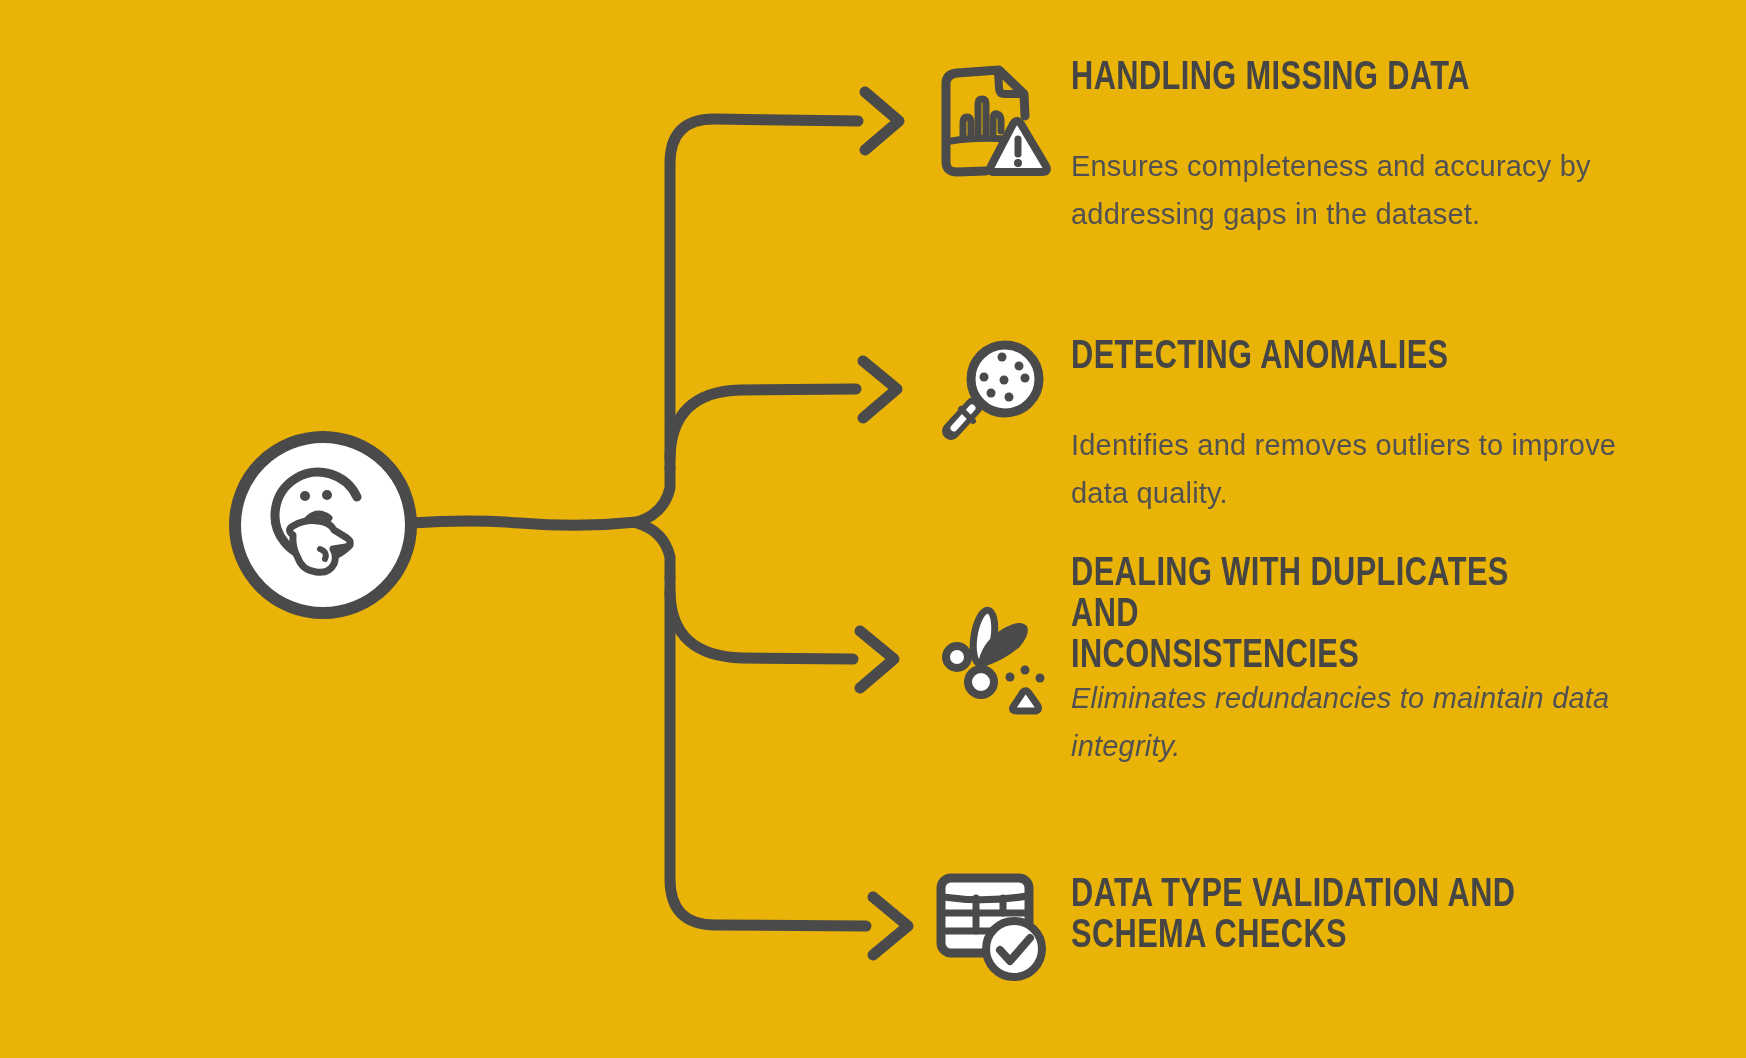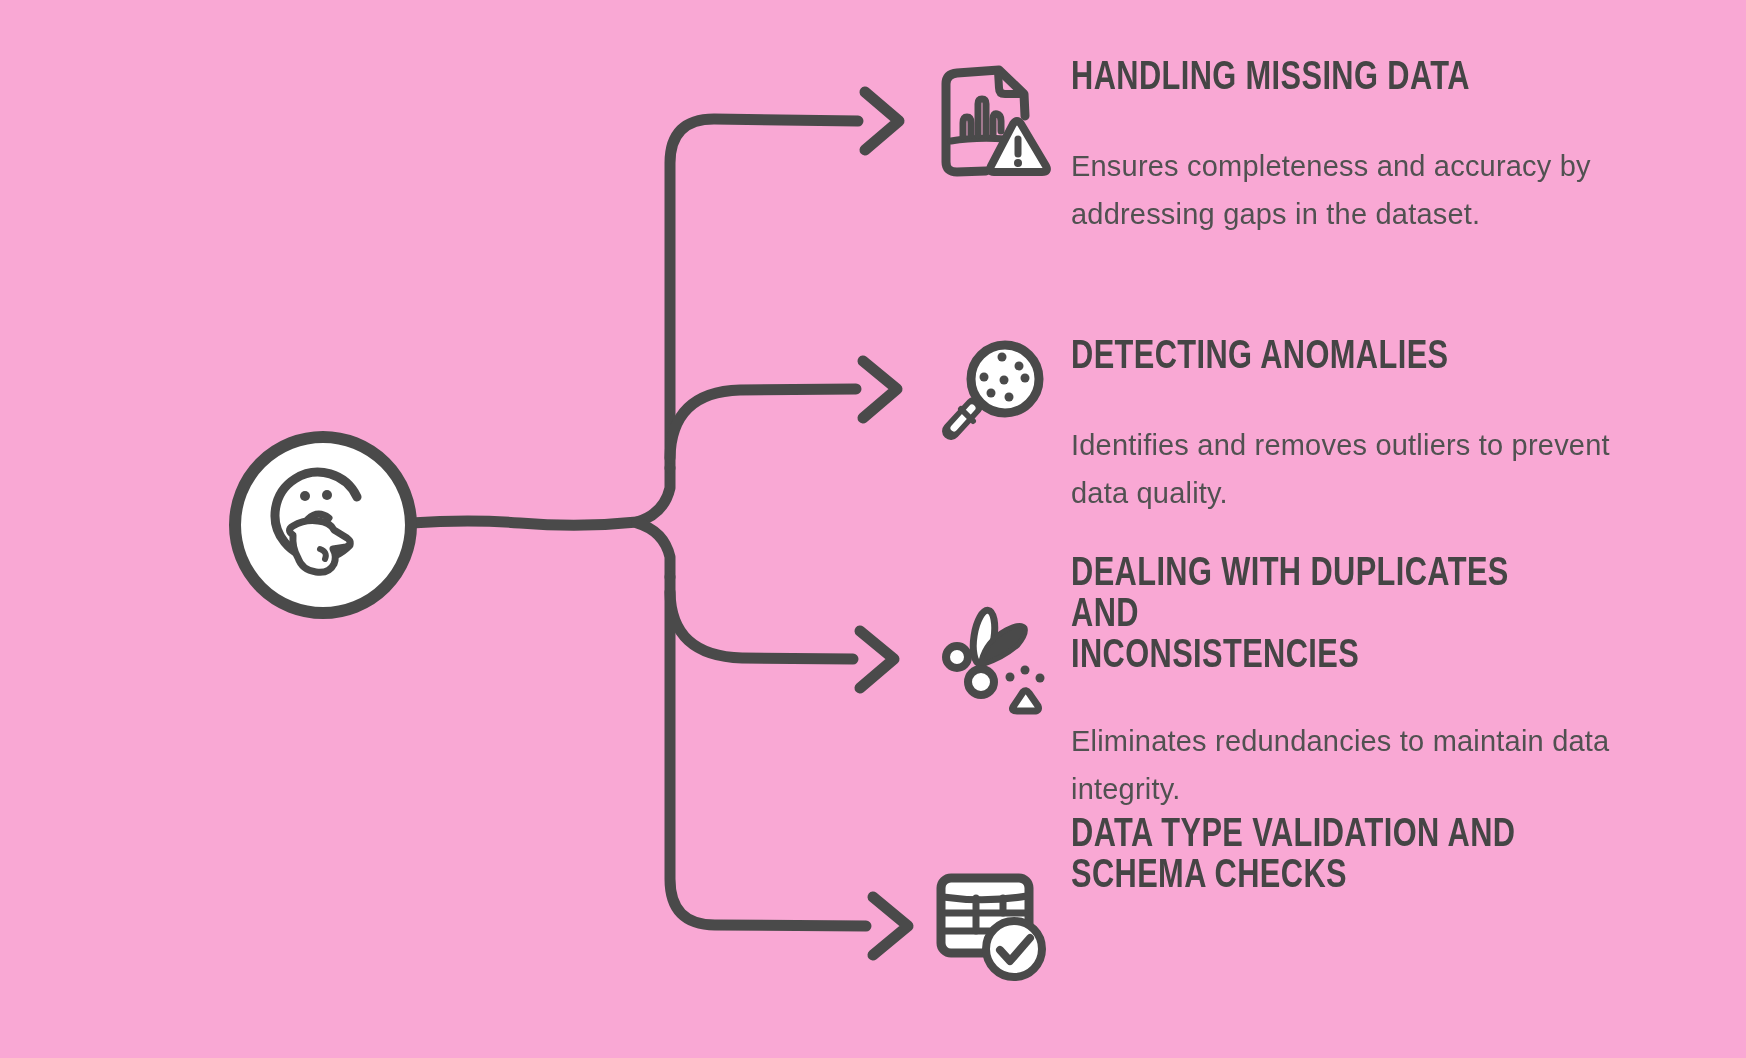--- a/index.html
+++ b/index.html
@@ -1,19 +1,19 @@
 <!DOCTYPE html>
 <html><head>
 <meta charset="utf-8">
 <style>
   html,body{margin:0;padding:0;background:#fff;}
   #canvas{
     position:relative;
     width:1746px;height:1058px;
-    background:#f9a8d4;
+    background:#eab308;
     overflow:hidden;
     font-family:"Liberation Sans", sans-serif;
   }
   #art{position:absolute;left:0;top:0;width:1746px;height:1058px;}
   .branch-text{position:absolute;left:1071px;width:660px;}
   .branch-title{
     margin:0;
     font-size:40px;
     line-height:41px;
     font-weight:bold;
@@ -25,25 +25,25 @@
   }
   .branch-desc{
     margin:0;
     font-size:29px;
     line-height:48px;
     color:#515151;
     letter-spacing:0.2px;
     white-space:pre-line;
   }
   .mt-a{margin-top:46px;}
-  .mt-b{margin-top:43px;}
+  .mt-b{font-style:italic;}
   .t1{top:55px;}
   .t2{top:334px;}
   .t3{top:551px;}
-  .t4{top:812px;}
+  .t4{top:872px;}
 </style>
 </head>
 <body>
 
 <div id="canvas">
 
   <svg id="art" viewBox="0 0 1746 1058" fill="none" stroke="#4a4a4a" stroke-linecap="round" stroke-linejoin="round">
 
     <g stroke-width="11">
 
@@ -130,21 +130,21 @@
   </svg>
 
   <div class="branch-text t1">
     <h2 class="branch-title">HANDLING MISSING DATA</h2>
     <p class="branch-desc mt-a">Ensures completeness and accuracy by
 addressing gaps in the dataset.</p>
   </div>
 
   <div class="branch-text t2">
     <h2 class="branch-title">DETECTING ANOMALIES</h2>
-    <p class="branch-desc mt-a">Identifies and removes outliers to prevent
+    <p class="branch-desc mt-a">Identifies and removes outliers to improve
 data quality.</p>
   </div>
 
   <div class="branch-text t3">
     <h2 class="branch-title">DEALING WITH DUPLICATES AND
 INCONSISTENCIES</h2>
     <p class="branch-desc mt-b">Eliminates redundancies to maintain data
 integrity.</p>
   </div>
 

